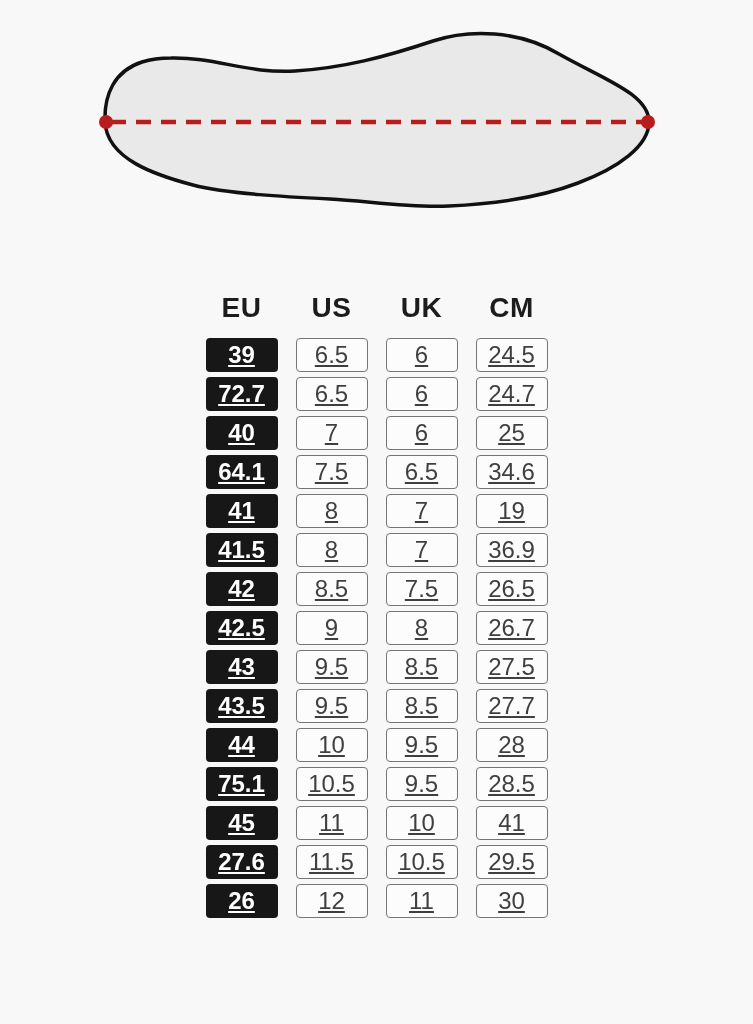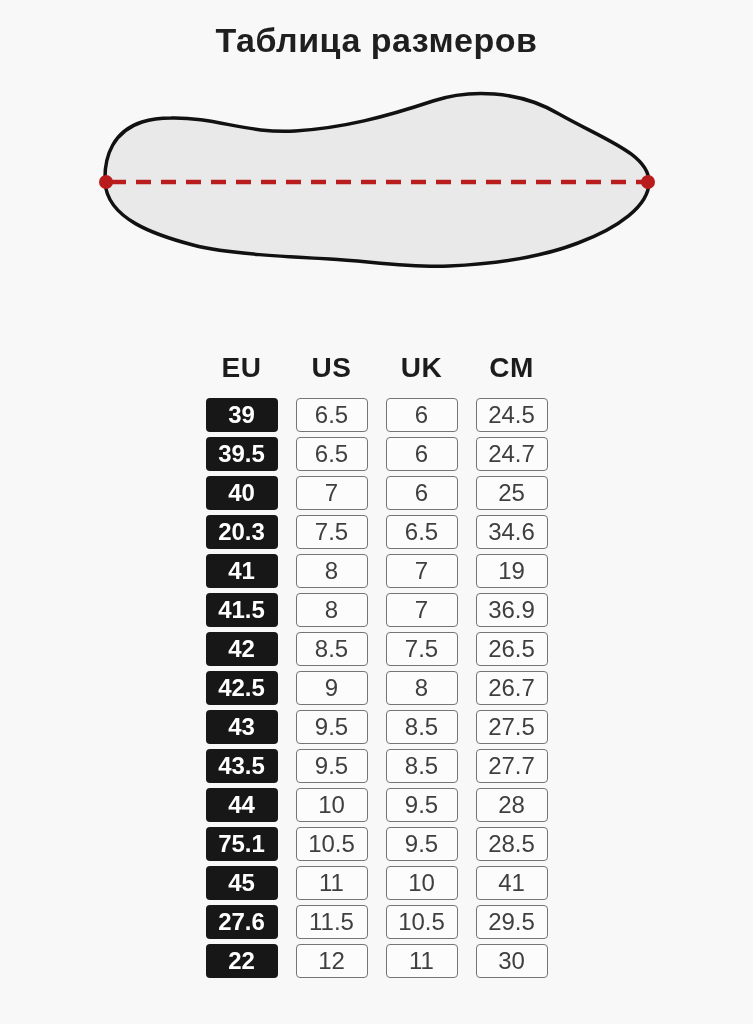--- a/index.html
+++ b/index.html
@@ -71,39 +71,39 @@
     letter-spacing: 0.5px;
     color: var(--header-color);
   }
   .pill {
     height: 34px;
     border-radius: 4px;
     display: flex;
     align-items: center;
     justify-content: center;
     font-size: 24px;
+    text-decoration: underline;
   }
   .pill--eu {
     background: var(--eu-pill-bg);
     color: var(--eu-pill-text);
     font-weight: 600;
   }
   .pill--val {
     background: var(--value-pill-bg);
     border: 1.5px solid var(--value-pill-border);
     color: var(--value-pill-text);
     font-weight: 500;
   }
 </style>
 </head>
 <body>
 
 <div class="page">
 
-  <h1 class="title">Таблица размеров</h1>
 
   <div class="sole-wrap">
     <svg class="sole-svg" width="560" height="190" viewBox="0 0 560 190" xmlns="http://www.w3.org/2000/svg">
       <path class="sole" d="M 8 95
                C 7 68, 17 44, 45 35
                C 56 31.5, 65 31, 74 31
                C 118 30, 152 47, 198 44
                C 246 41, 288 30, 336 14
                C 372 2, 422 3, 462 27
                C 506 52, 552 67, 552 95
@@ -123,31 +123,31 @@
     <div class="hdr">EU</div>
     <div class="hdr">US</div>
     <div class="hdr">UK</div>
     <div class="hdr">CM</div>
 
   <div class="pill pill--eu">39</div>
   <div class="pill pill--val">6.5</div>
   <div class="pill pill--val">6</div>
   <div class="pill pill--val">24.5</div>
 
-  <div class="pill pill--eu">39.5</div>
+  <div class="pill pill--eu">72.7</div>
   <div class="pill pill--val">6.5</div>
   <div class="pill pill--val">6</div>
   <div class="pill pill--val">24.7</div>
 
   <div class="pill pill--eu">40</div>
   <div class="pill pill--val">7</div>
   <div class="pill pill--val">6</div>
   <div class="pill pill--val">25</div>
 
-  <div class="pill pill--eu">20.3</div>
+  <div class="pill pill--eu">64.1</div>
   <div class="pill pill--val">7.5</div>
   <div class="pill pill--val">6.5</div>
   <div class="pill pill--val">34.6</div>
 
   <div class="pill pill--eu">41</div>
   <div class="pill pill--val">8</div>
   <div class="pill pill--val">7</div>
   <div class="pill pill--val">19</div>
 
   <div class="pill pill--eu">41.5</div>
@@ -188,19 +188,19 @@
   <div class="pill pill--eu">45</div>
   <div class="pill pill--val">11</div>
   <div class="pill pill--val">10</div>
   <div class="pill pill--val">41</div>
 
   <div class="pill pill--eu">27.6</div>
   <div class="pill pill--val">11.5</div>
   <div class="pill pill--val">10.5</div>
   <div class="pill pill--val">29.5</div>
 
-  <div class="pill pill--eu">22</div>
+  <div class="pill pill--eu">26</div>
   <div class="pill pill--val">12</div>
   <div class="pill pill--val">11</div>
   <div class="pill pill--val">30</div>
 </div>
 
 </div>
 
 </body></html>

